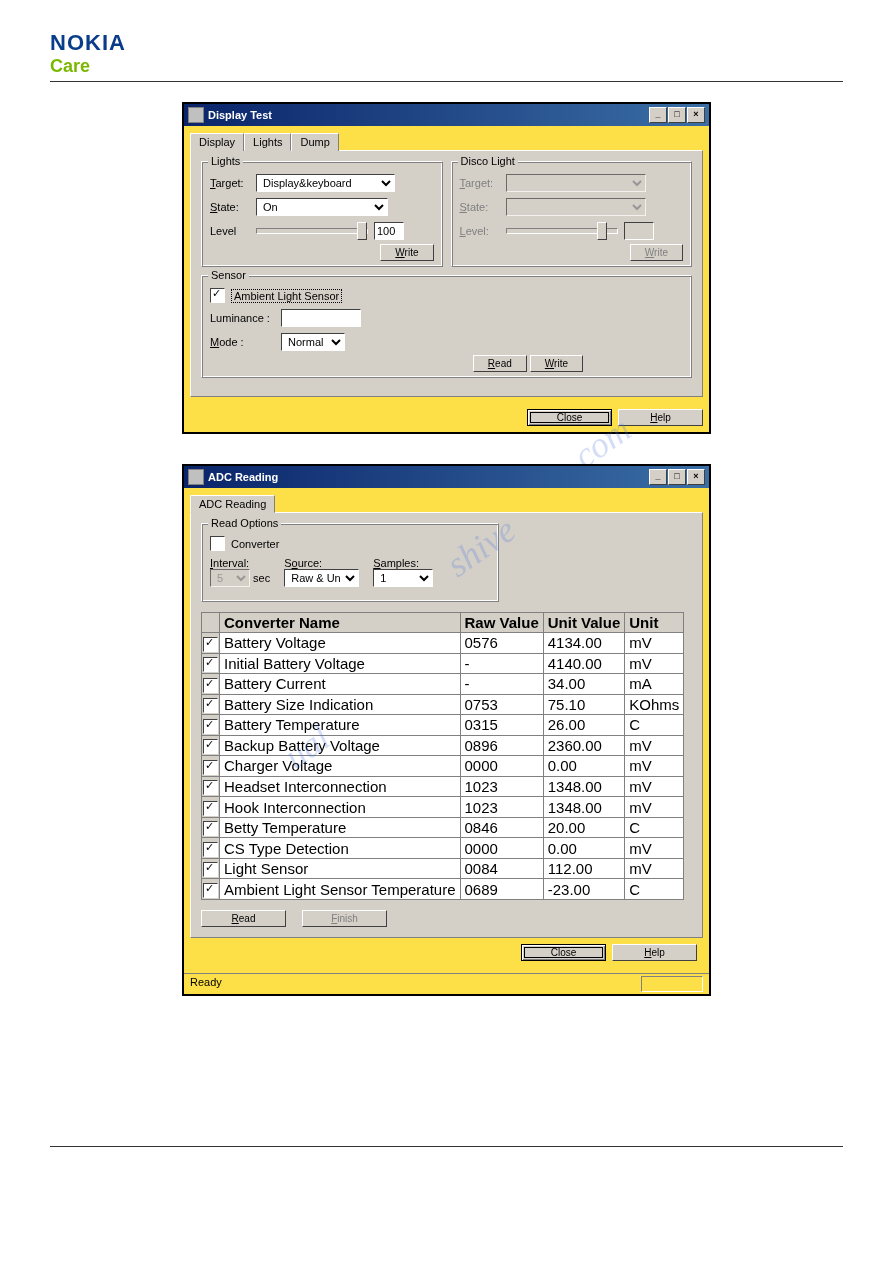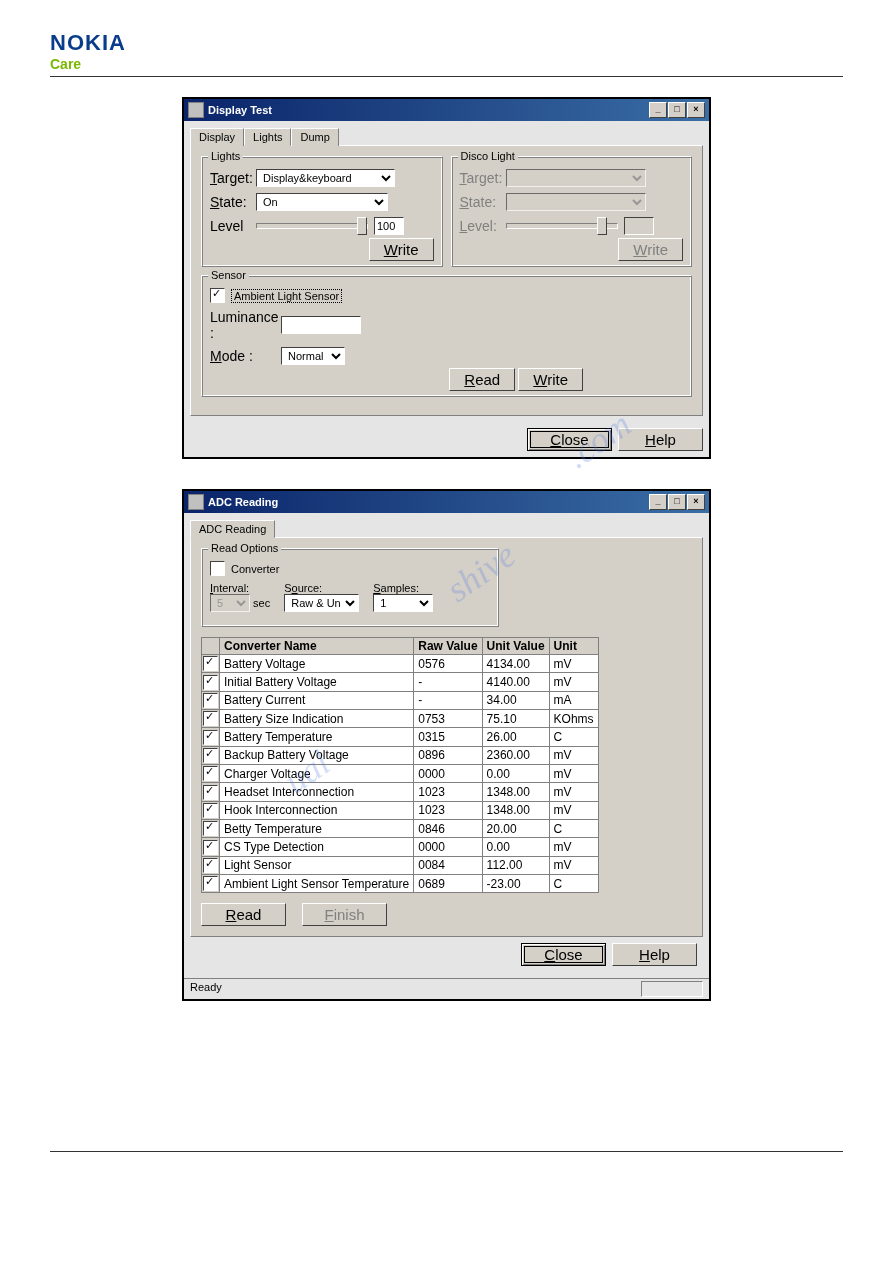--- a/index.html
+++ b/index.html
@@ -19,28 +19,28 @@
   .nokia-logo {
     font-family: Arial, sans-serif;
     font-weight: bold;
     font-size: 22px;
     color: #0a3c8c;
     letter-spacing: 1px;
   }
   .care-text {
     font-family: Arial, sans-serif;
     font-weight: bold;
-    font-size: 14px;
+    font-size: 18px;
     color: #7ab800;
   }
   .window {
     width: 525px;
     margin: 0 auto 30px auto;
     border: 2px solid #000;
-    background: #e5e5e5;
+    background: #fde047;
     position: relative;
   }
   .titlebar {
     background: linear-gradient(to right, #0a246a, #3a6ea5);
     color: #fff;
     padding: 2px 4px;
     display: flex;
     align-items: center;
     height: 18px;
     font-weight: bold;
@@ -125,21 +125,21 @@
   .two-col > .groupbox { flex: 1; }
   .row {
     display: flex;
     align-items: center;
     margin-bottom: 6px;
     gap: 6px;
   }
   .row label {
     width: 40px;
     text-align: left;
-    font-size: 14px;
+    font-size: 11px;
   }
   label.disabled, .disabled { color: #808080; }
   select, input[type="text"] {
     font-size: 11px;
     font-family: Tahoma, Arial;
     background: #fff;
     border: 1px solid #808080;
     border-top-color: #404040;
     border-left-color: #404040;
     border-right-color: #fff;
@@ -148,21 +148,21 @@
     padding: 0 2px;
     box-sizing: border-box;
   }
   select.dis, input.dis { background: #d4d0c8; color:#808080; }
   .btn {
     background: #d4d0c8;
     border: 1px solid #fff;
     border-right-color: #404040;
     border-bottom-color: #404040;
     padding: 2px 14px;
-    font-size: 15px;
+    font-size: 10px;
     min-width: 55px;
     text-align: center;
   }
   .btn.focus { outline: 1px solid #000; outline-offset: -4px; border:1px solid #000; box-shadow: inset 1px 1px 0 #fff, inset -1px -1px 0 #808080;}
   .btn u { text-decoration: underline; }
   .btn.disabled { color: #808080; }
   .slider-track {
     height: 4px;
     background: #d4d0c8;
     border: 1px solid #808080;
@@ -200,21 +200,21 @@
     color: #000;
   }
   .footer-btns {
     display: flex;
     justify-content: flex-end;
     gap: 6px;
     padding: 6px;
   }
   table.data {
     border-collapse: collapse;
-    font-size: 12px;
+    font-size: 15px;
     margin-top: 10px;
   }
   table.data th, table.data td {
     border: 1px solid #808080;
     padding: 1px 4px;
     text-align: left;
     background: #fff;
   }
   table.data th {
     background: #d4d0c8;

